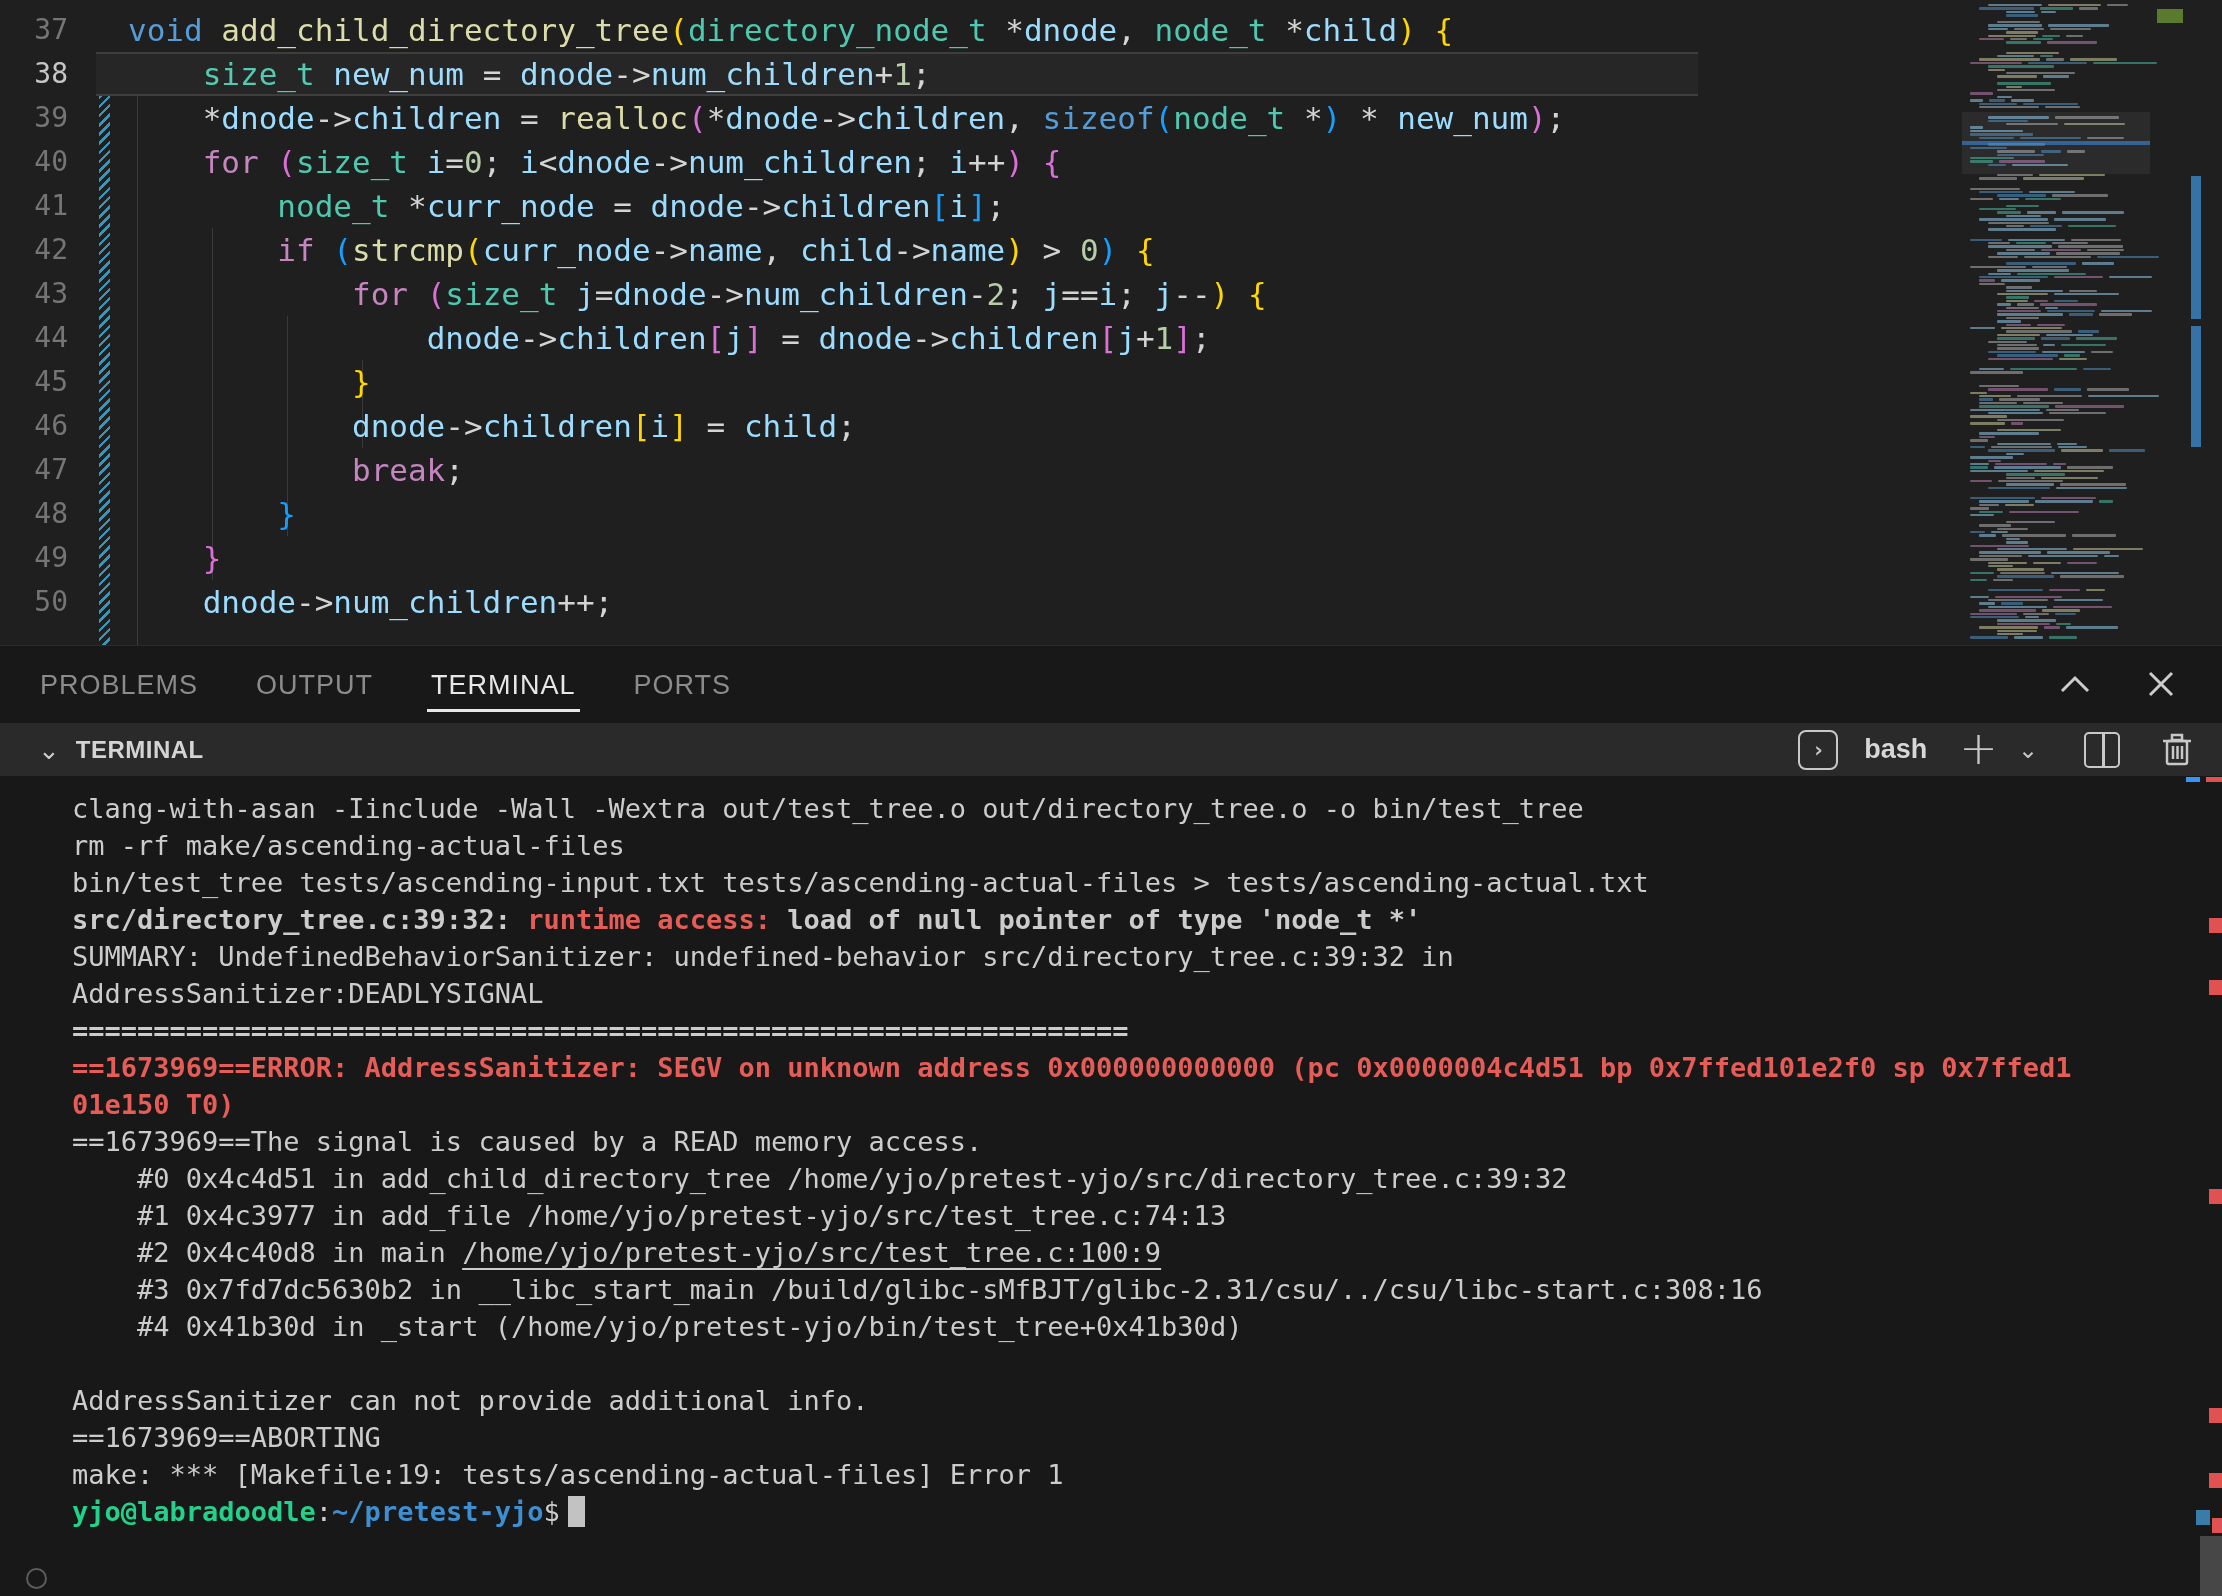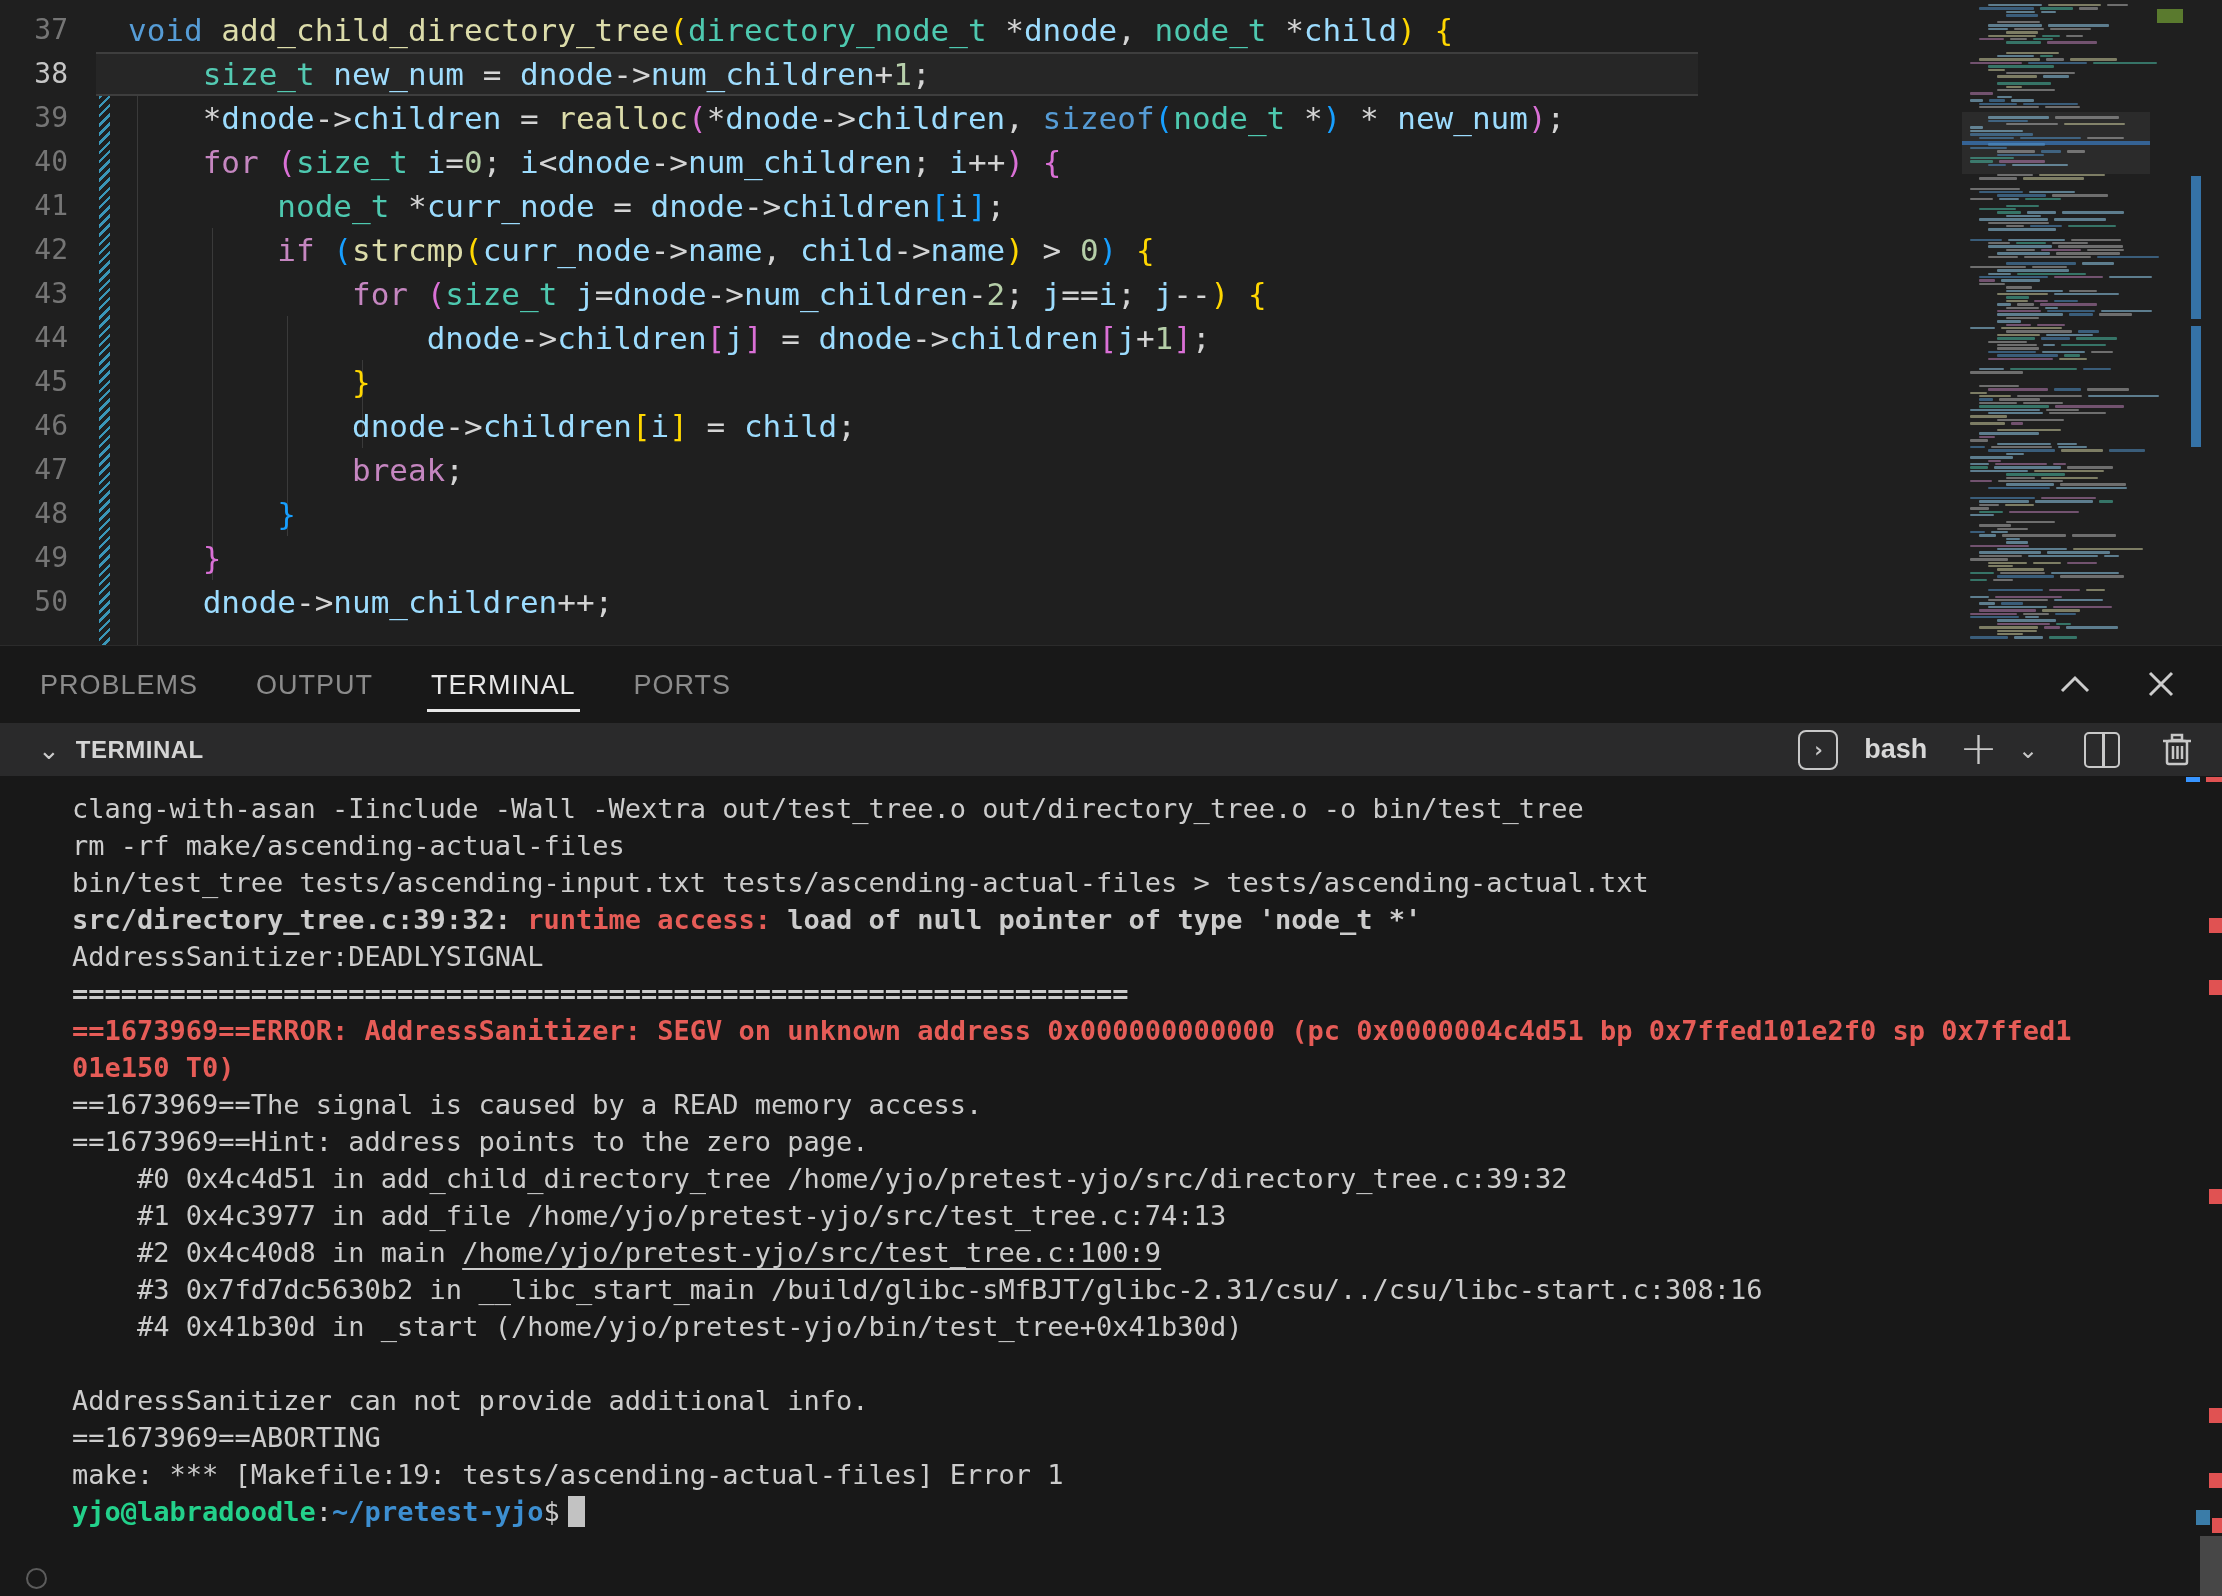--- a/index.html
+++ b/index.html
@@ -450,26 +450,26 @@
     </div>
   </div>
 </div>
 
 <div id="term-body">
   <div id="term-lines">
       <div class="trow"><span>clang-with-asan -Iinclude -Wall -Wextra out/test_tree.o out/directory_tree.o -o bin/test_tree</span></div>
       <div class="trow"><span>rm -rf make/ascending-actual-files</span></div>
       <div class="trow"><span>bin/test_tree tests/ascending-input.txt tests/ascending-actual-files &gt; tests/ascending-actual.txt</span></div>
       <div class="trow"><span class="t-b">src/directory_tree.c:39:32: </span><span class="t-rb">runtime access: </span><span class="t-b">load of null pointer of type 'node_t *'</span></div>
+      <div class="trow"><span>SUMMARY: UndefinedBehaviorSanitizer: undefined-behavior src/directory_tree.c:39:32 in </span></div>
       <div class="trow"><span>AddressSanitizer:DEADLYSIGNAL</span></div>
       <div class="trow"><span class="t-b">=================================================================</span></div>
       <div class="trow"><span class="t-rb">==1673969==ERROR: AddressSanitizer: SEGV on unknown address 0x000000000000 (pc 0x0000004c4d51 bp 0x7ffed101e2f0 sp 0x7ffed1</span></div>
       <div class="trow"><span class="t-rb">01e150 T0)</span></div>
       <div class="trow"><span>==1673969==The signal is caused by a READ memory access.</span></div>
-      <div class="trow"><span>==1673969==Hint: address points to the zero page.</span></div>
       <div class="trow"><span>    #0 0x4c4d51 in add_child_directory_tree /home/yjo/pretest-yjo/src/directory_tree.c:39:32</span></div>
       <div class="trow"><span>    #1 0x4c3977 in add_file /home/yjo/pretest-yjo/src/test_tree.c:74:13</span></div>
       <div class="trow"><span>    #2 0x4c40d8 in main </span><span class="t-u">/home/yjo/pretest-yjo/src/test_tree.c:100:9</span></div>
       <div class="trow"><span>    #3 0x7fd7dc5630b2 in __libc_start_main /build/glibc-sMfBJT/glibc-2.31/csu/../csu/libc-start.c:308:16</span></div>
       <div class="trow"><span>    #4 0x41b30d in _start (/home/yjo/pretest-yjo/bin/test_tree+0x41b30d)</span></div>
       <div class="trow"><span></span></div>
       <div class="trow"><span>AddressSanitizer can not provide additional info.</span></div>
       <div class="trow"><span>==1673969==ABORTING</span></div>
       <div class="trow"><span>make: *** [Makefile:19: tests/ascending-actual-files] Error 1</span></div>
       <div class="trow"><span class="t-gb">yjo@labradoodle</span><span>:</span><span class="t-bb">~/pretest-yjo</span><span>$</span><span id="cursor"></span></div>

